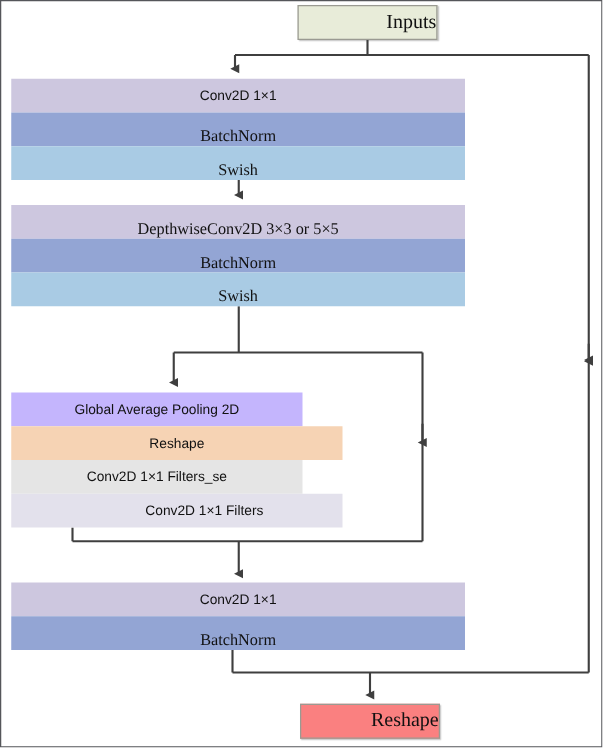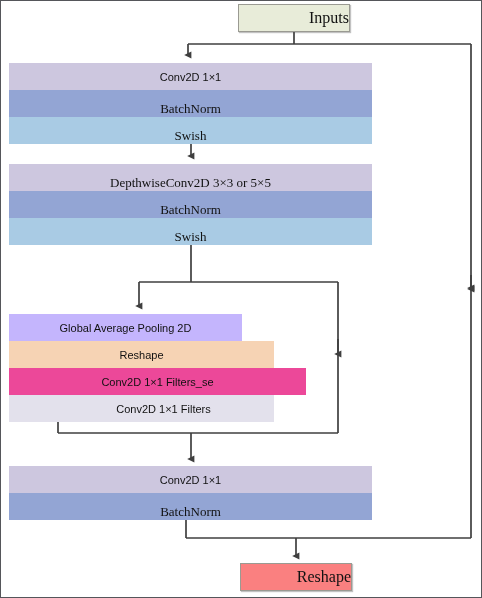--- a/index.html
+++ b/index.html
@@ -122,21 +122,21 @@
   <div class="node bar serif" style="left: 8px; top: 217px; width: 363px; height: 27px; background: rgb(169, 203, 228);">
     <span>Swish</span>
   </div>
 
   <div class="node bar sans" style="left: 8px; top: 313px; width: 233px; height: 27px; background: #c4b5fd;">
     <span>Global Average Pooling 2D</span>
   </div>
   <div class="node bar sans" style="left: 8px; top: 340px; width: 265px; height: 27px; background: rgb(246, 211, 180);">
     <span>Reshape</span>
   </div>
-  <div class="node bar sans" style="left: 8px; top: 367px; width: 297px; height: 27px; background: #ec4899;">
+  <div class="node bar sans" style="left: 8px; top: 367px; width: 233px; height: 27px; background: #e5e5e5;">
     <span>Conv2D 1×1 Filters_se</span>
   </div>
   <div class="node bar sans" style="left: 8px; top: 394px; width: 265px; height: 27px; background: rgb(227, 225, 236); padding-left: 44px;">
     <span>Conv2D 1×1 Filters</span>
   </div>
 
   <div class="node bar sans" style="left: 8px; top: 465px; width: 363px; height: 27px; background: rgb(205, 199, 223);">
     <span>Conv2D 1×1</span>
   </div>
   <div class="node bar serif" style="left: 8px; top: 492px; width: 363px; height: 27px; background: rgb(147, 165, 212);">

